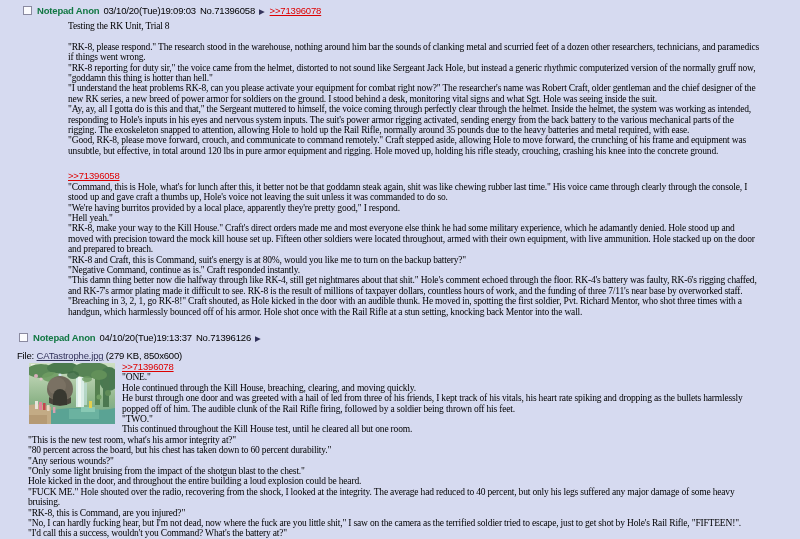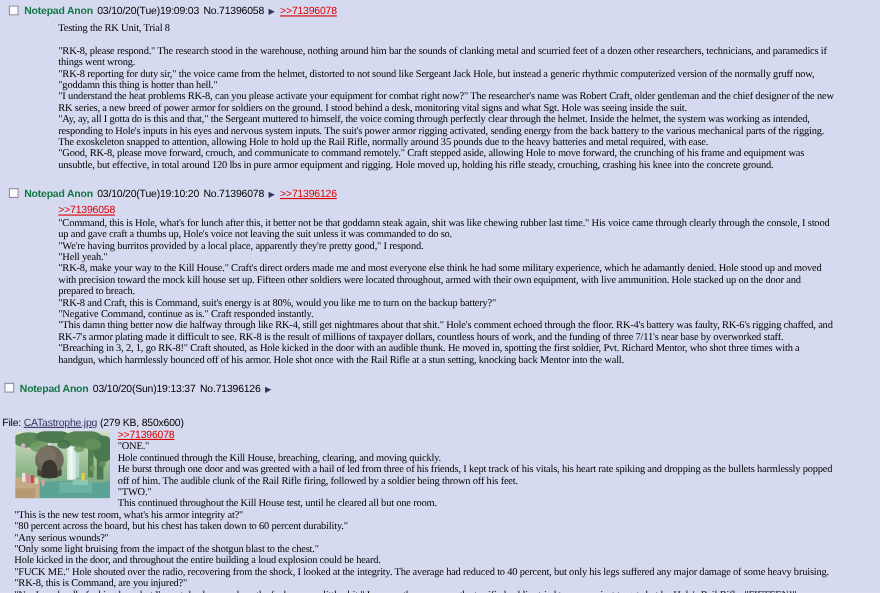--- a/index.html
+++ b/index.html
@@ -7,20 +7,21 @@
     width: 800px;
     height: 539px;
     background: #d6daf0;
     font-family: "Liberation Sans", "DejaVu Sans", sans-serif;
     font-size: 9.5px;
     letter-spacing: -0.18px;
     color: #000;
     overflow: hidden;
     box-sizing: border-box;
     padding-top: 5px;
+    padding-left: 15px;
   }
   .post { }
   .post-header { margin-left: 8px; white-space: nowrap; }
   .post-header.op-style { margin-left: 4px; }
   .checkbox {
     display: inline-block;
     width: 7px; height: 7px;
     border: 1px solid #8a8aa0;
     background: #fbfbfe;
     margin-right: 5px;
@@ -38,21 +39,21 @@
   .post-msg {
     margin: 5px 40px 15px 53px;
     line-height: 10.4px;
   }
   .msg-text {
     display: block;
     white-space: pre-wrap;
     line-height: 10.4px;
     font-family: Liberation Serif, serif;
   }
-  .fileinfo { margin: 20px 0 1px 2px; }
+  .fileinfo { margin: 7px 0 1px 2px; }
   .filename { color: #34345c; text-decoration: underline; cursor: pointer; }
   .op-msg {
     margin: 0 36px 0 13px;
     line-height: 10.4px;
   }
   .thumb {
     float: left;
     width: 86px;
     height: 61px;
     margin: 1px 7px 2px 1px;
@@ -74,39 +75,36 @@
 
 "RK-8, please respond." The research stood in the warehouse, nothing around him bar the sounds of clanking metal and scurried feet of a dozen other researchers, technicians, and paramedics if things went wrong.
 "RK-8 reporting for duty sir," the voice came from the helmet, distorted to not sound like Sergeant Jack Hole, but instead a generic rhythmic computerized version of the normally gruff now, "goddamn this thing is hotter than hell."
 "I understand the heat problems RK-8, can you please activate your equipment for combat right now?" The researcher's name was Robert Craft, older gentleman and the chief designer of the new RK series, a new breed of power armor for soldiers on the ground. I stood behind a desk, monitoring vital signs and what Sgt. Hole was seeing inside the suit.
 "Ay, ay, all I gotta do is this and that," the Sergeant muttered to himself, the voice coming through perfectly clear through the helmet. Inside the helmet, the system was working as intended, responding to Hole's inputs in his eyes and nervous system inputs. The suit's power armor rigging activated, sending energy from the back battery to the various mechanical parts of the rigging. The exoskeleton snapped to attention, allowing Hole to hold up the Rail Rifle, normally around 35 pounds due to the heavy batteries and metal required, with ease.
 "Good, RK-8, please move forward, crouch, and communicate to command remotely." Craft stepped aside, allowing Hole to move forward, the crunching of his frame and equipment was unsubtle, but effective, in total around 120 lbs in pure armor equipment and rigging. Hole moved up, holding his rifle steady, crouching, crashing his knee into the concrete ground.</span>
     </blockquote>
   </div>
 
   <div class="post">
-    <div class="post-header">
-      <span class="checkbox"></span><span class="poster-name">Notepad Anon</span><span class="post-datetime">03/10/20(Tue)19:10:20</span><a class="post-number">No.71396078</a><a class="menu-arrow">▶</a><a class="backlink">&gt;&gt;71396126</a>
-    </div>
     <blockquote class="post-msg">
       <a class="quotelink">&gt;&gt;71396058</a>
       <span class="msg-text">"Command, this is Hole, what's for lunch after this, it better not be that goddamn steak again, shit was like chewing rubber last time." His voice came through clearly through the console, I stood up and gave craft a thumbs up, Hole's voice not leaving the suit unless it was commanded to do so.
 "We're having burritos provided by a local place, apparently they're pretty good," I respond.
 "Hell yeah."
 "RK-8, make your way to the Kill House." Craft's direct orders made me and most everyone else think he had some military experience, which he adamantly denied. Hole stood up and moved with precision toward the mock kill house set up. Fifteen other soldiers were located throughout, armed with their own equipment, with live ammunition. Hole stacked up on the door and prepared to breach.
 "RK-8 and Craft, this is Command, suit's energy is at 80%, would you like me to turn on the backup battery?"
 "Negative Command, continue as is." Craft responded instantly.
 "This damn thing better now die halfway through like RK-4, still get nightmares about that shit." Hole's comment echoed through the floor. RK-4's battery was faulty, RK-6's rigging chaffed, and RK-7's armor plating made it difficult to see. RK-8 is the result of millions of taxpayer dollars, countless hours of work, and the funding of three 7/11's near base by overworked staff.
 "Breaching in 3, 2, 1, go RK-8!" Craft shouted, as Hole kicked in the door with an audible thunk. He moved in, spotting the first soldier, Pvt. Richard Mentor, who shot three times with a handgun, which harmlessly bounced off of his armor. Hole shot once with the Rail Rifle at a stun setting, knocking back Mentor into the wall.</span>
     </blockquote>
   </div>
 
   <div class="post">
     <div class="post-header op-style">
-      <span class="checkbox"></span><span class="poster-name">Notepad Anon</span><span class="post-datetime">03/10/20(Sun)19:13:37</span><a class="post-number">No.71396126</a><a class="menu-arrow">▶</a>
+      <span class="checkbox"></span><span class="poster-name">Notepad Anon</span><span class="post-datetime">04/10/20(Tue)19:13:37</span><a class="post-number">No.71396126</a><a class="menu-arrow">▶</a>
     </div>
     <div class="fileinfo">
       <span>File:</span>
       <a class="filename">CATastrophe.jpg</a>
       <span>(279 KB, 850x600)</span>
     </div>
     <div class="op-msg">
       <span class="thumb">
         <svg width="86" height="61" viewBox="0 0 86 61">
           <defs>

